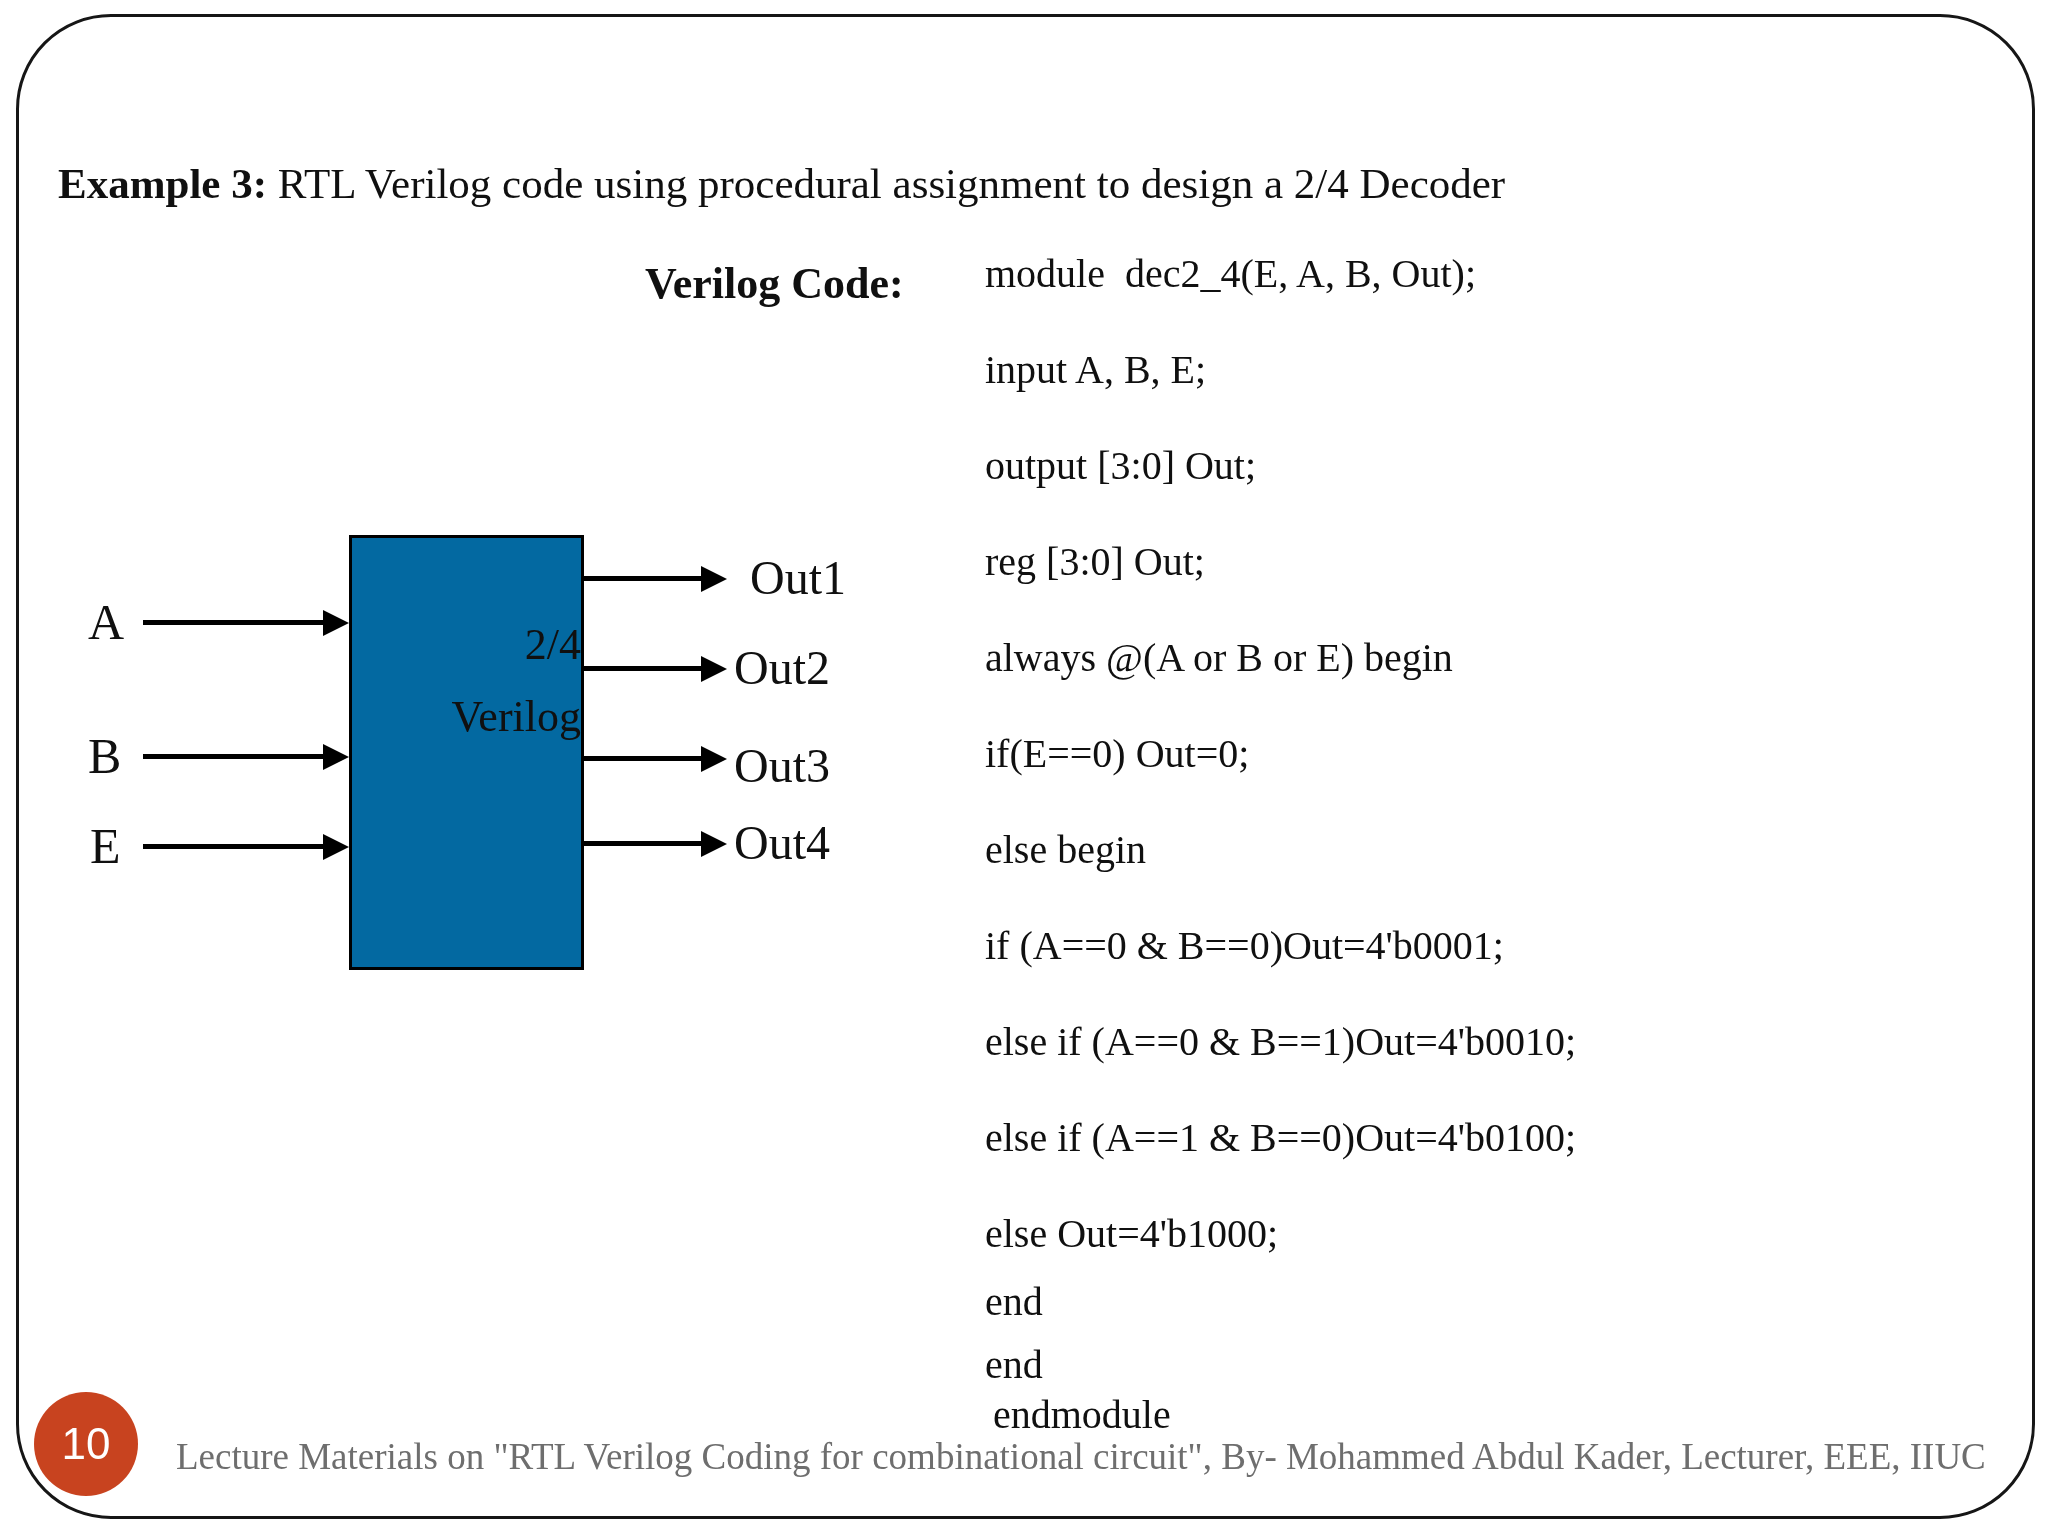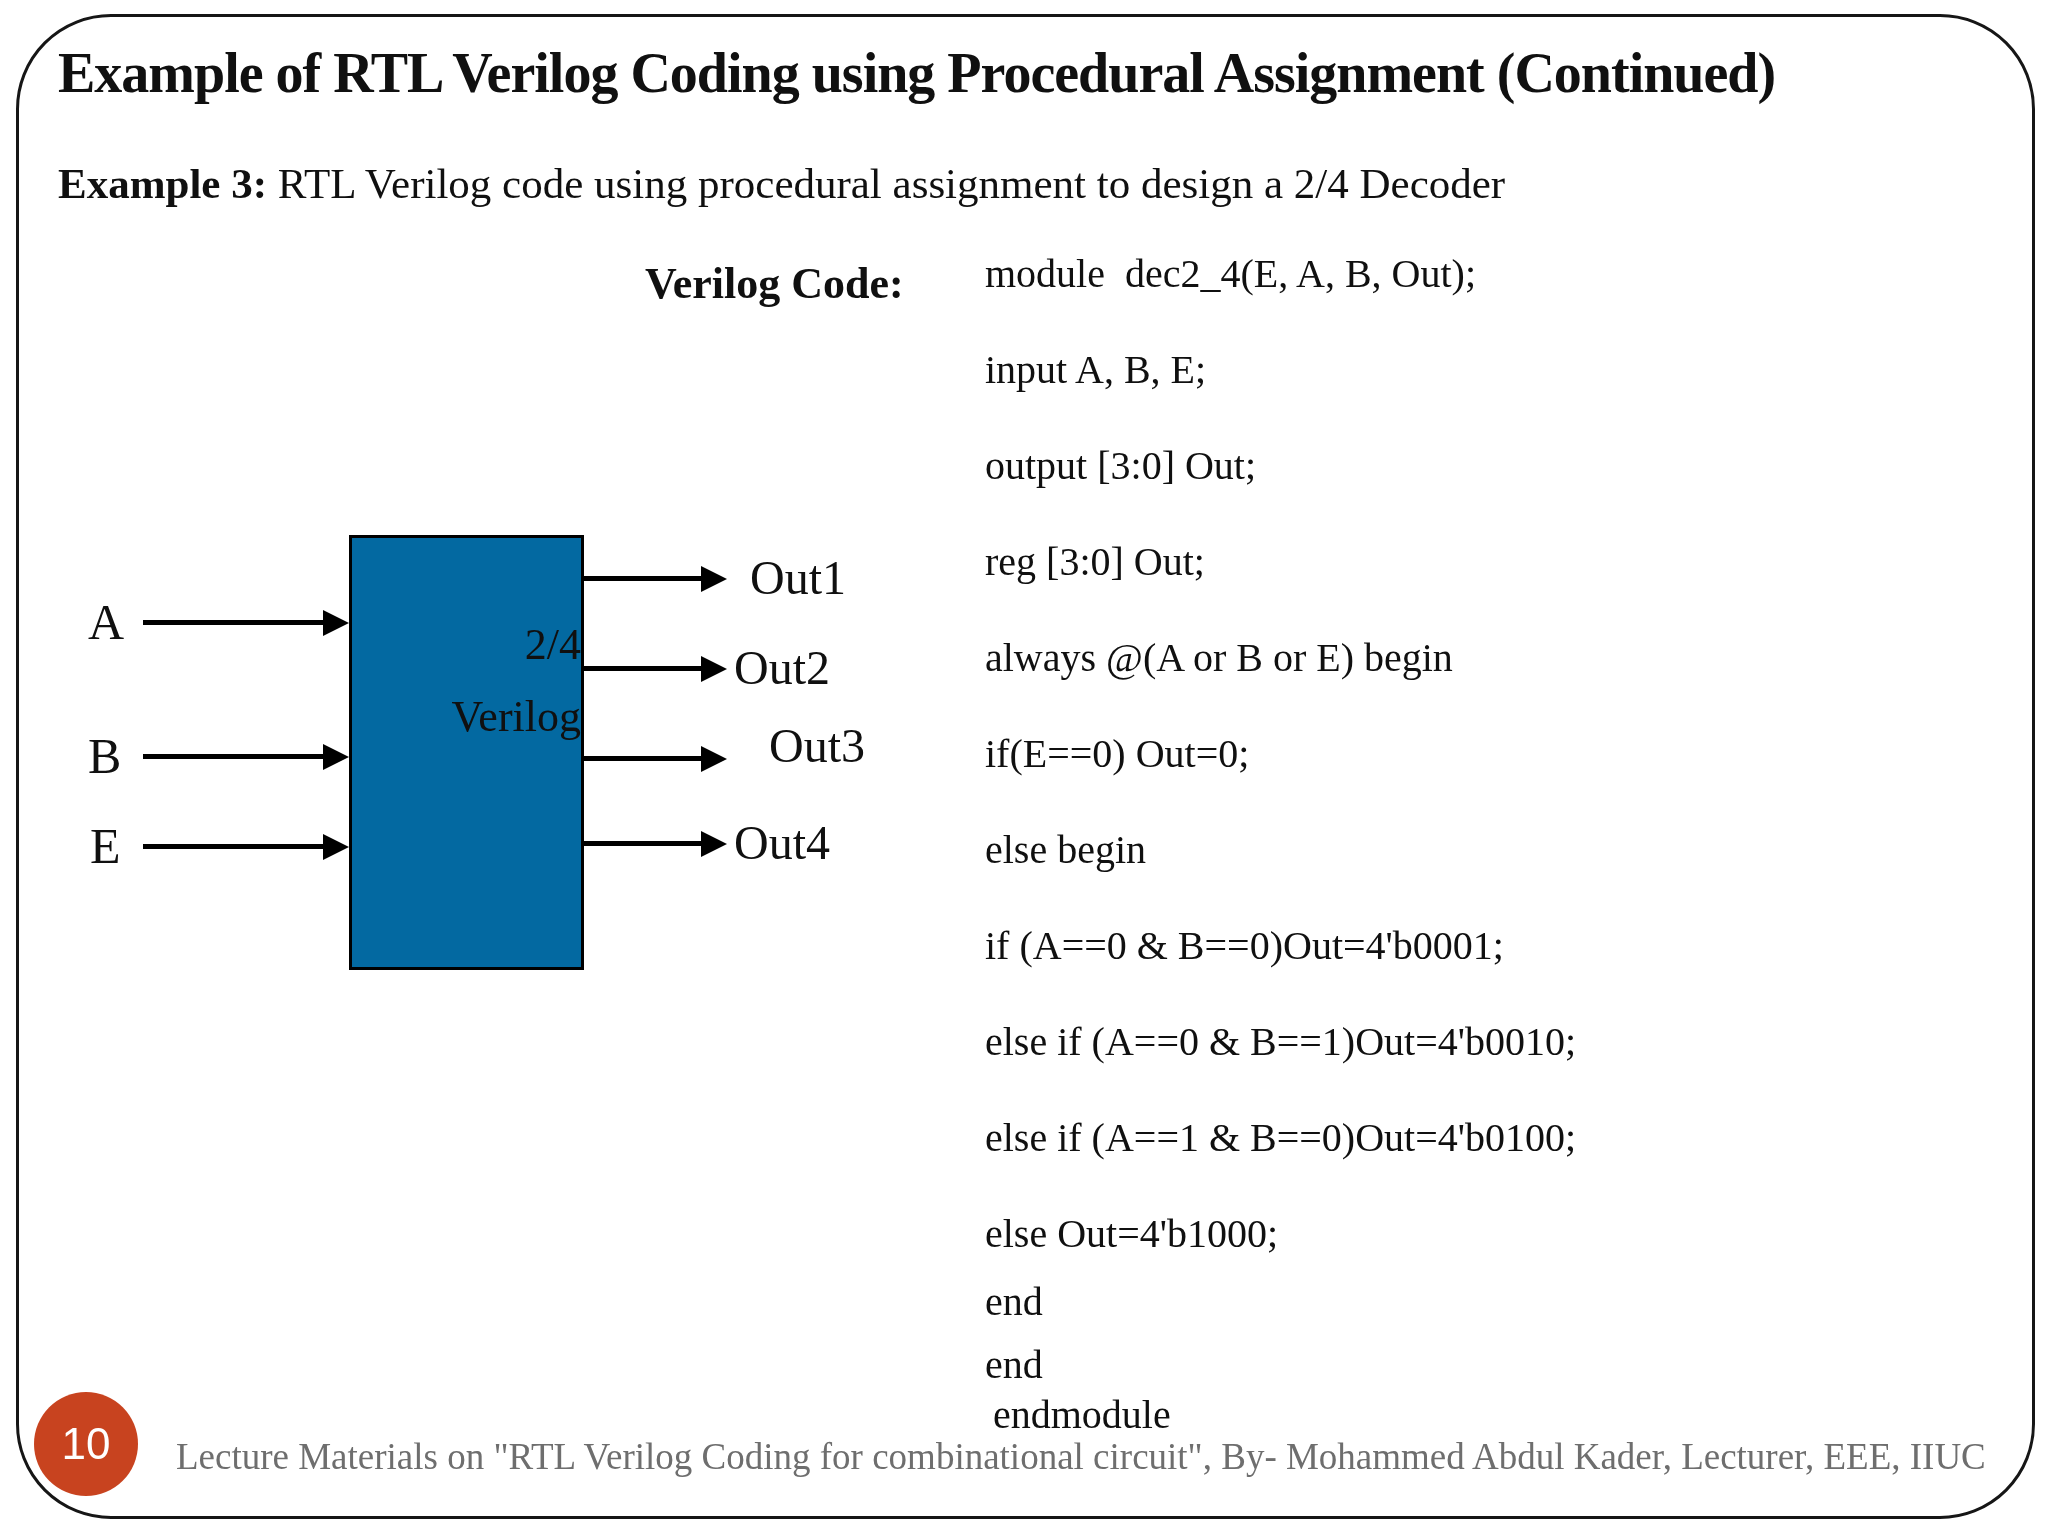--- a/index.html
+++ b/index.html
@@ -120,21 +120,21 @@
   #out-arrow-4 { top: 841px; }
   .out-label {
     position: absolute;
     left: 734px;
     font-size: 48px;
     line-height: 64px;
     white-space: nowrap;
   }
   #out-label-1 { top: 546px; margin-left: 16px; }
   #out-label-2 { top: 636px; }
-  #out-label-3 { top: 714px; margin-left: 35px; }
+  #out-label-3 { top: 734px; }
   #out-label-4 { top: 811px; }
 
   
   .page-badge {
     position: absolute;
     left: 34px; top: 1392px;
     width: 104px; height: 104px;
     border-radius: 50%;
     background: #c8431f;
     display: flex;
@@ -157,21 +157,20 @@
     white-space: nowrap;
   }
 </style>
 </head>
 <body>
 
 <div id="root">
 
   <div class="slide-border"></div>
 
-  <div class="title">Example of RTL Verilog Coding using Procedural Assignment (Continued)</div>
 
   <div class="subtitle">
     <span class="lbl">Example 3:</span><span> RTL Verilog code using procedural assignment to design a 2/4 Decoder</span>
   </div>
 
   <div class="code-heading">Verilog Code:</div>
 
   <div class="code-block">
     <div class="code-line">module  dec2_4(E, A, B, Out);</div>
     <div class="code-line">input A, B, E;</div>

